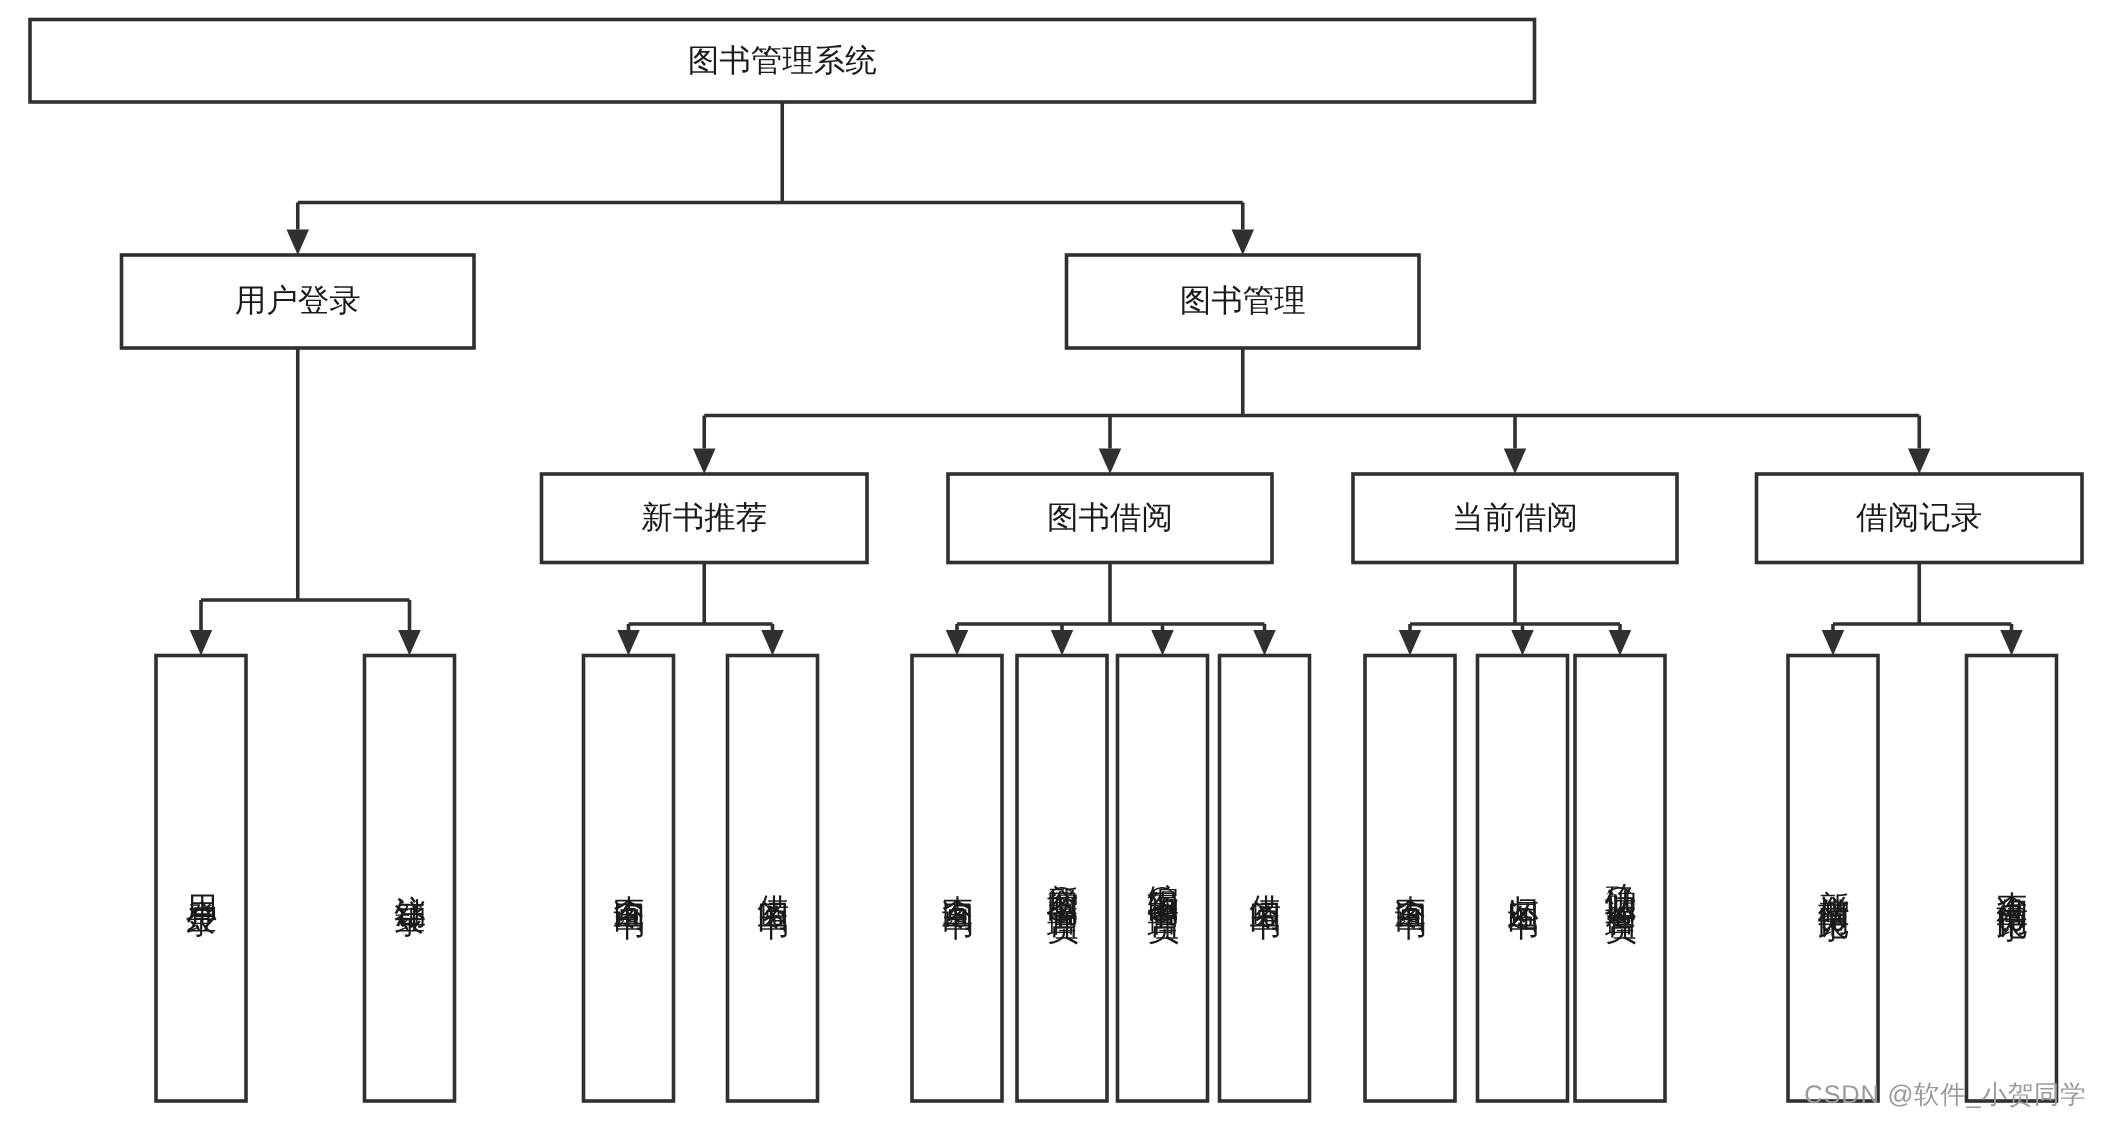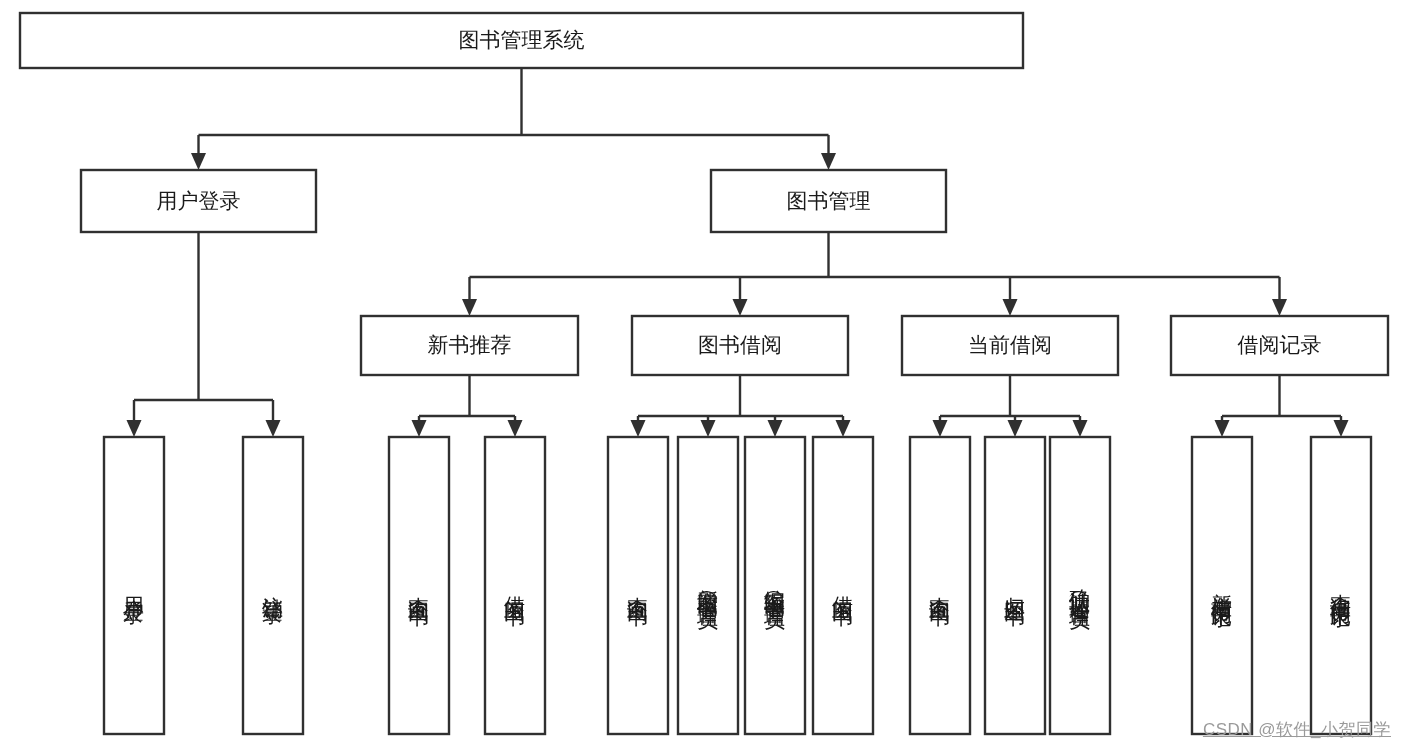--- a/index.html
+++ b/index.html
@@ -61,21 +61,20 @@
   .watermark-text {
     position: absolute;
     right: 14px;
     bottom: 6px;
     font-family: "Liberation Sans", "DejaVu Sans", sans-serif;
     font-size: 17px;
     color: #9a9a9a;
     white-space: nowrap;
     letter-spacing: 0.5px;
     user-select: none;
-    text-decoration: underline;
   }
 </style>
 </head>
 <body>
 
 <div id="diagram-root">
   <svg class="flowchart" id="flowchart-svg" viewBox="0 0 1405 747" xmlns="http://www.w3.org/2000/svg">
     <g id="edges-layer">
         <path d="M 521.5 68 L 521.5 135" class="edge-line"></path>
         <path d="M 198.5 135 L 828.5 135" class="edge-line"></path>

